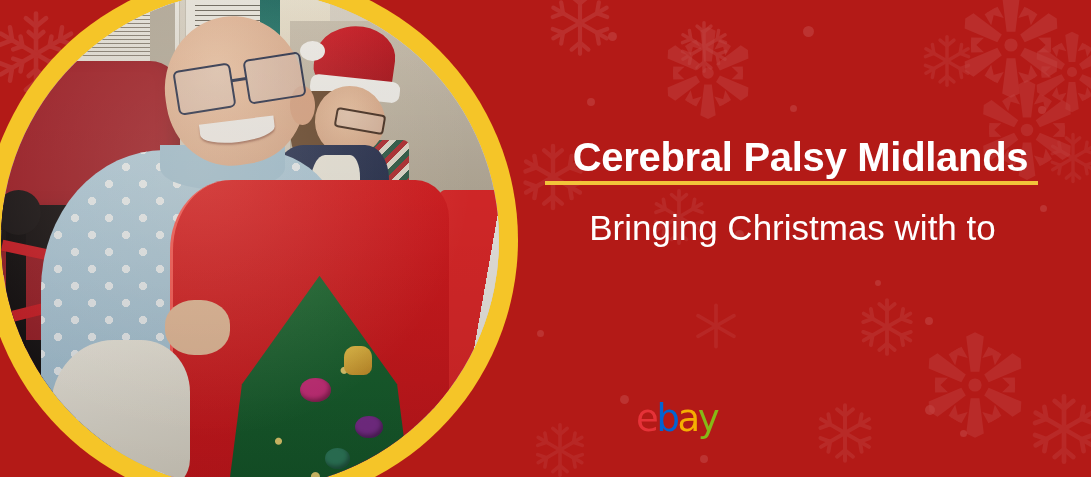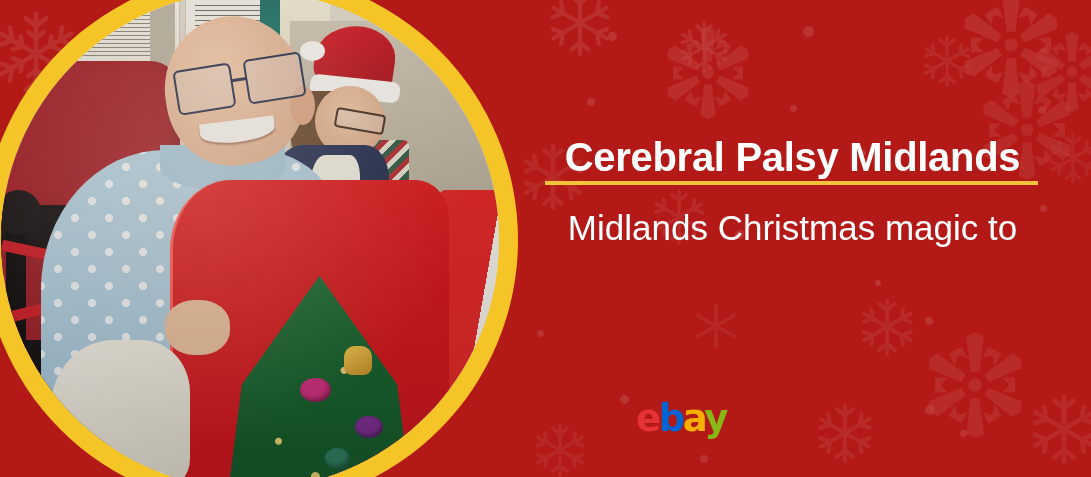--- a/index.html
+++ b/index.html
@@ -352,21 +352,21 @@
   .text-block {
     position: absolute;
     left: 545px;
     top: 0;
     width: 495px;
     height: 477px;
     z-index: 6;
   }
   .title {
     position: absolute;
-    left: 0; top: 134px;
+    left: 8px; top: 134px;
     width: 495px;
     text-align: center;
     color: #ffffff;
     font-size: 40px;
     font-weight: bold;
     letter-spacing: -.3px;
     line-height: 46px;
     white-space: nowrap;
   }
   .title-rule {
@@ -391,21 +391,21 @@
   .giveaway-row {
     position: absolute;
     left: 91px;
     top: 400px;
     display: flex;
     align-items: center;
     gap: 14px;
   }
   .ebay-logo {
     font-size: 37px;
-    font-weight: bold;
+    font-weight: normal;
     letter-spacing: -2.4px;
     line-height: 1;
     font-family: "DejaVu Sans", sans-serif;
   }
   .ebay-logo i { font-style: normal; }
   .giveaway-text {
     color: #ffffff;
     font-size: 28px;
     font-weight: bold;
     line-height: 1;
@@ -1132,21 +1132,21 @@
       </div>
     </div>
   </div>
 
   <div class="text-block">
 
     <div class="title">Cerebral Palsy Midlands</div>
     <div class="title-rule"></div>
 
     <div class="subtitle">
-      <span>Midlands Christmas magic to</span>
+      <span>Bringing Christmas with to</span>
     </div>
 
     <div class="giveaway-row">
       <div class="ebay-logo"><i style="color:#e53238">e</i><i style="color:#0064d2">b</i><i style="color:#f5af02">a</i><i style="color:#86b817">y</i></div>
     </div>
 
   </div>
 </div>
 
 </body></html>

